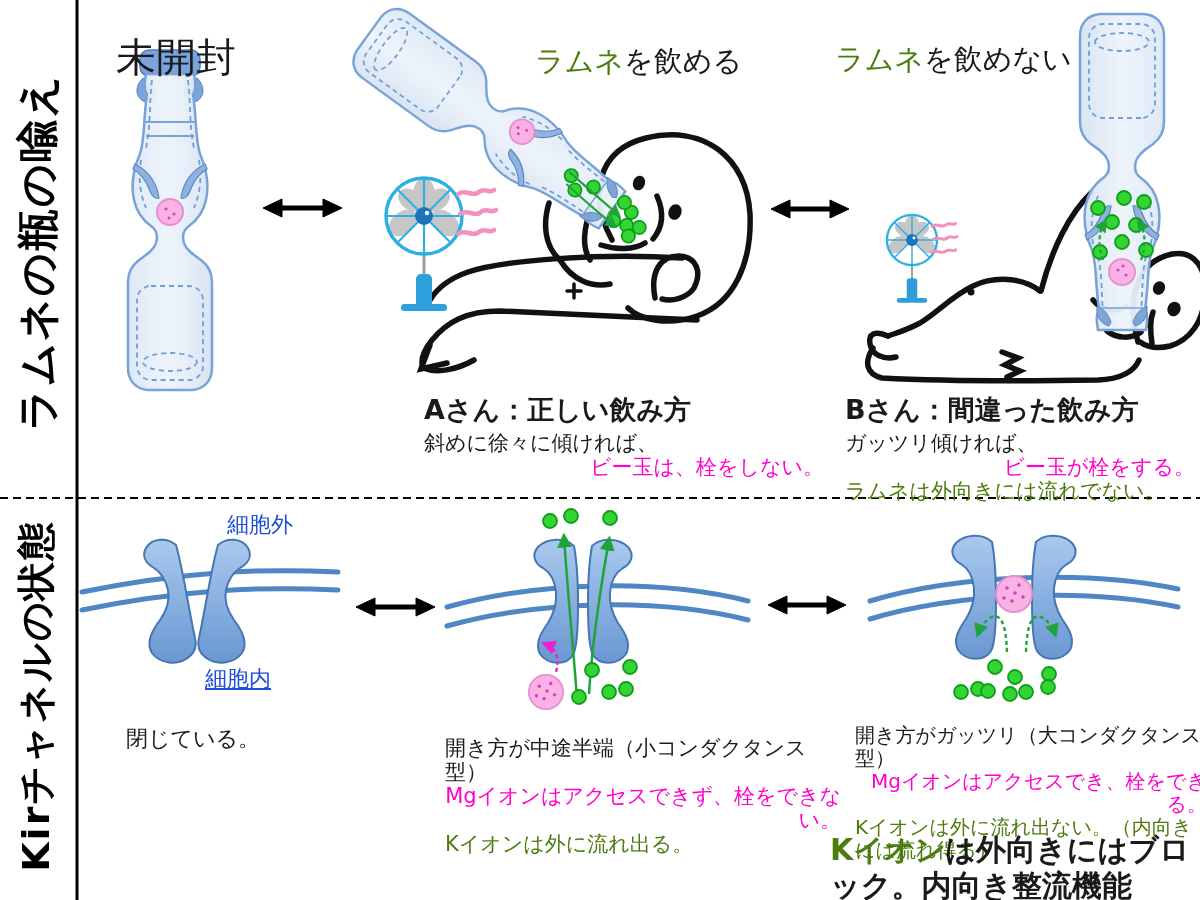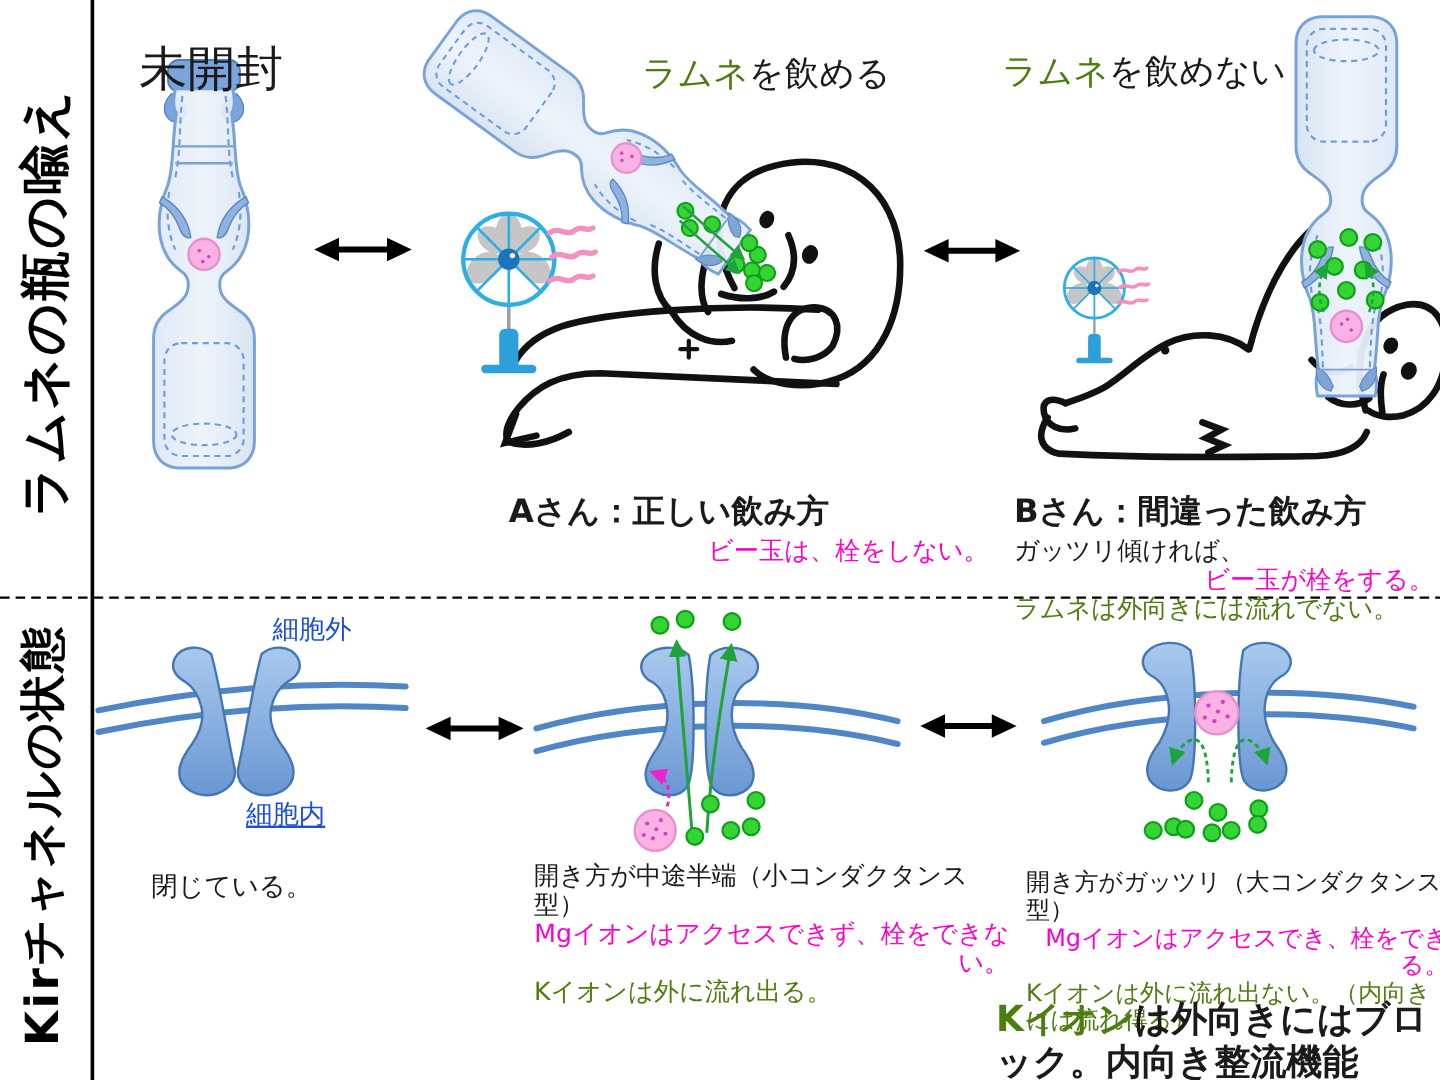--- a/index.html
+++ b/index.html
@@ -5,21 +5,21 @@
   html,body{margin:0;padding:0;background:#fff;}
   .stage{position:relative;width:1200px;height:900px;background:#fff;overflow:hidden;
          font-family:"DejaVu Sans",sans-serif;color:#1a1a1a;}
   .abs{position:absolute;}
   .vlabel{position:absolute;transform:translate(-50%,-50%) rotate(-90deg);
           white-space:nowrap;font-weight:600;color:#000;}
   .t-green{color:#4d7c0f;}
   .t-magenta{color:#FF00CC;text-align:right;}
   .t-blue{color:#1d4ed8;}
   .hline{font-size:29px;font-weight:500;white-space:nowrap;}
-  .subtitle{font-size:27px;font-weight:600;white-space:nowrap;margin-bottom:3px;margin-top:16px;}
+  .subtitle{font-size:27px;font-weight:600;white-space:nowrap;margin-bottom:3px;}
   .small{font-size:21px;line-height:24px;}
   .small-r{font-size:20px;line-height:23px;}
   .statement{font-size:30px;font-weight:600;line-height:36px;}
   svg{position:absolute;left:0;top:0;}
 </style>
 </head>
 <body>
 
 <div class="stage">
 
@@ -323,35 +323,36 @@
   <div class="abs hline" style="left:535px;top:42px;">
     <span class="t-green">ラムネ</span><span>を飲める</span>
   </div>
 
   <div class="abs hline" style="left:835px;top:40px;">
     <span class="t-green">ラムネ</span><span>を飲めない</span>
   </div>
 
   <div class="abs" style="left:424px;top:392px;width:400px;">
     <div class="subtitle">Aさん：正しい飲み方</div>
+    <div class="small">斜めに徐々に傾ければ、</div>
     <div class="small t-magenta">ビー玉は、栓をしない。</div>
   </div>
 
   <div class="abs" style="left:845px;top:392px;width:350px;">
     <div class="subtitle">Bさん：間違った飲み方</div>
     <div class="small">ガッツリ傾ければ、</div>
     <div class="small t-magenta">ビー玉が栓をする。</div>
     <div class="small t-green">ラムネは外向きには流れでない。</div>
   </div>
 
   <div class="abs t-blue" style="left:227px;top:510px;font-size:22px;">細胞外</div>
   <div class="abs t-blue" style="left:205px;top:664px;font-size:22px;text-decoration:underline;">細胞内</div>
   <div class="abs" style="left:126px;top:724px;font-size:22px;">閉じている。</div>
 
-  <div class="abs" style="left:445px;top:718px;width:396px;">
+  <div class="abs" style="left:445px;top:736px;width:396px;">
     <div class="small">開き方が中途半端（小コンダクタンス型）</div>
     <div class="small t-magenta">Mgイオンはアクセスできず、栓をできない。</div>
     <div class="small t-green">Kイオンは外に流れ出る。</div>
   </div>
 
 
   <div class="abs" style="left:855px;top:724px;width:352px;">
     <div class="small-r">開き方がガッツリ（大コンダクタンス型）</div>
     <div class="small-r t-magenta">Mgイオンはアクセスでき、栓をできる。</div>
     <div class="small-r t-green">Kイオンは外に流れ出ない。（内向きには流れ得る）</div>

